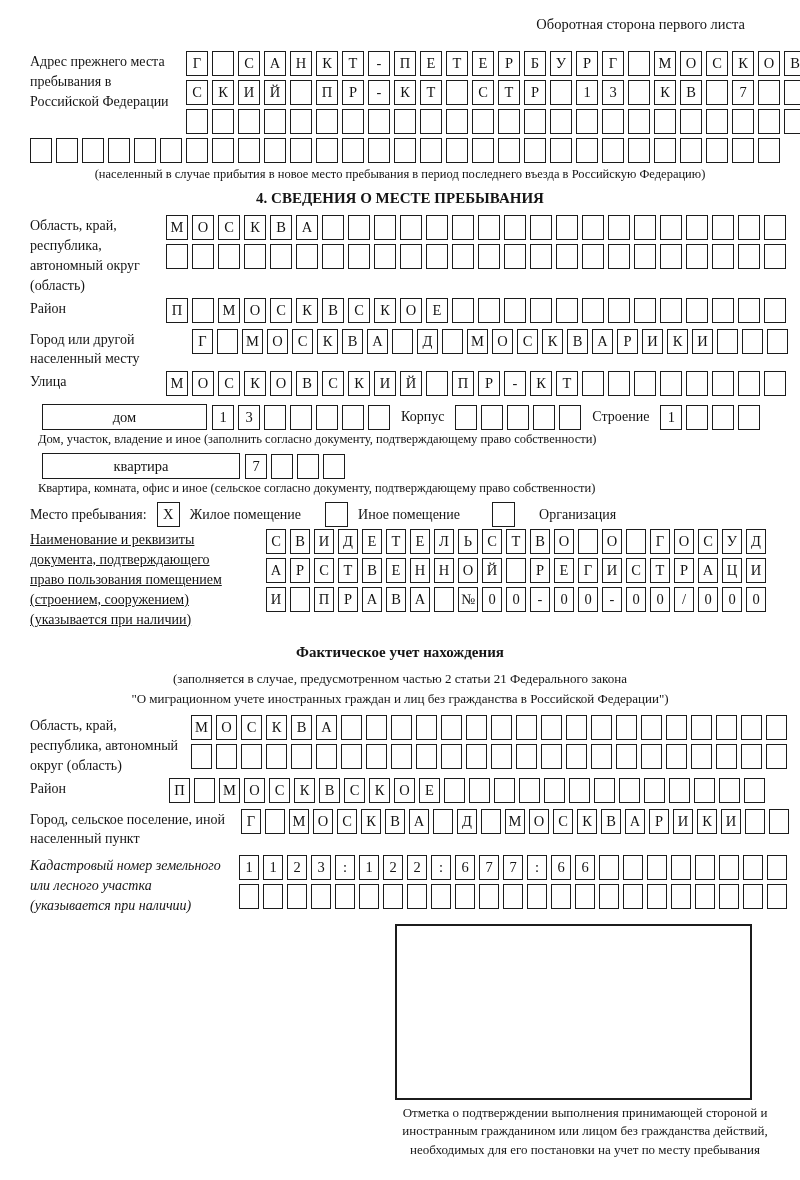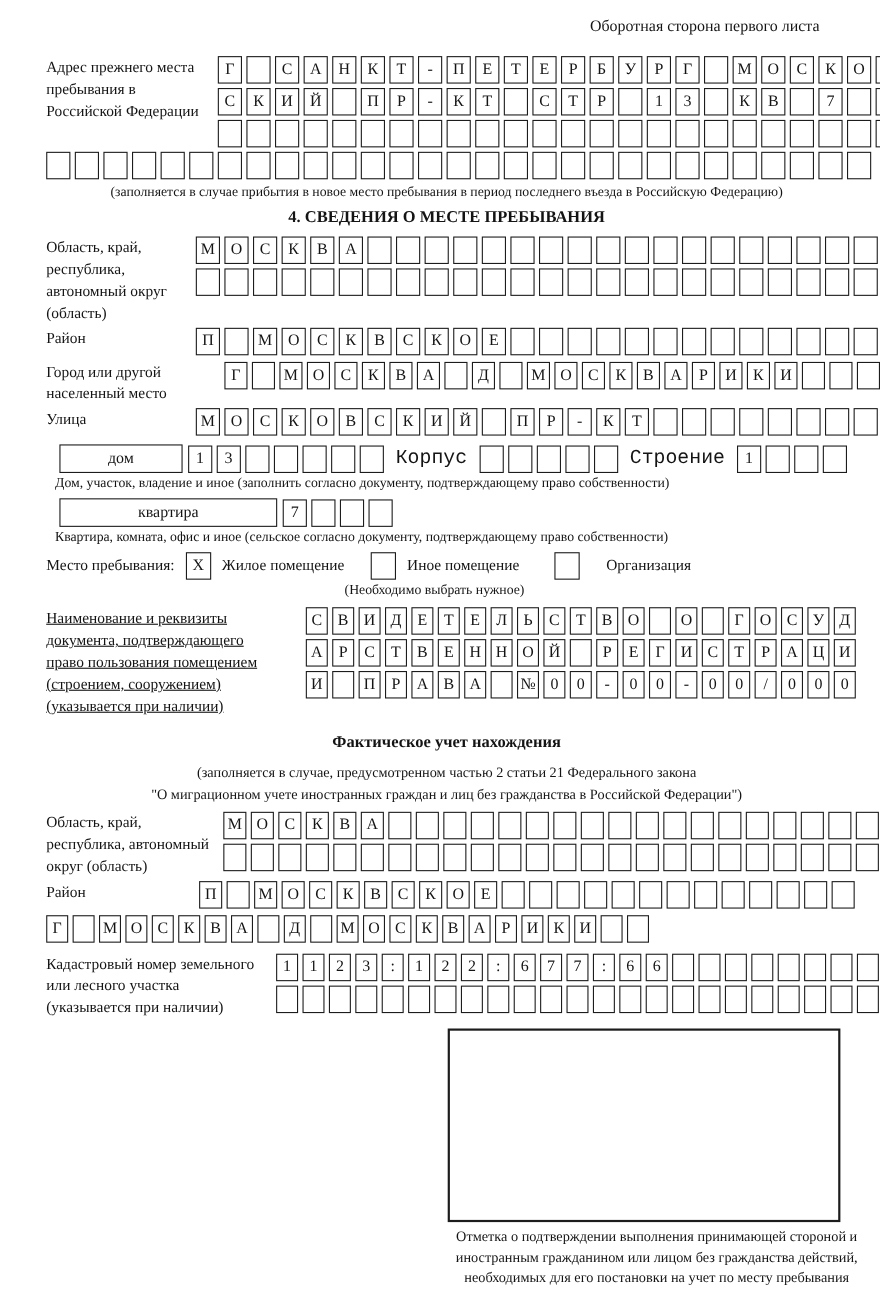--- a/index.html
+++ b/index.html
@@ -2,21 +2,21 @@
 <html><head>
 <meta charset="utf-8">
 <style>
   * { margin:0; padding:0; box-sizing:border-box; }
   body {
     width:800px; height:1180px;
     background:#ffffff; color:#141414;
     font-family:"Liberation Serif", serif;
     overflow:hidden;
   }
-  .page { width:800px; height:1180px; padding:16px 30px 0 42px; position:relative; }
+  .page { width:800px; height:1180px; padding:16px 30px 0 30px; position:relative; }
 
   .hdr { text-align:right; padding-right:25px; font-size:14.5px; margin-bottom:18px; }
 
   
   .boxrow { display:flex; gap:4px; margin-bottom:4px; }
   .cell {
     flex:0 0 auto; width:22px; height:25px;
     border:1.6px solid #1c1c1c; background:#fff;
     text-align:center; font-size:14.5px; line-height:22px;
     font-family:"Liberation Serif", serif;
@@ -25,36 +25,36 @@
   .sm .cell { width:20px; }
   .boxrow.sm, .boxrow.md { gap:4px; }
 
   .fieldflex { display:flex; align-items:flex-start;gap:11px; }
   .lbl { font-size:14px; line-height:1.42; padding-top:1px; }
   .w145 { flex:0 0 145px; }
   .w125 { flex:0 0 125px; }
   .w151 { flex:0 0 151px; }
   .w150 { flex:0 0 150px; }
   .w128 { flex:0 0 128px; }
-  .w198 { flex:0 0 198px; }
+  .w198 { flex:0 0 198px;font-style:italic; }
   .w200 { flex:0 0 200px; }
   .w225 { flex:0 0 225px; padding-right:10px;text-decoration:underline; }
 
   .caption { font-size:12.5px; text-align:center; margin:2px 0 6px 0; }
   .sec-title { font-size:15px; font-weight:bold; text-align:center; margin:8px 0 8px 0; }
 
   .dom-row { display:flex; align-items:center; gap:5px; margin:4px 0 2px 12px; }
   .wide-box {
     border:1.6px solid #1c1c1c; height:26px;
     display:flex; align-items:center; justify-content:center;
     font-size:14.5px; background:#fff;
   }
   .wb-dom { width:165px; }
   .wb-kv  { width:198px; }
-  .inline-lbl { font-size:18px; padding:0 6px;font-family:Liberation Mono, monospace; }
+  .inline-lbl { font-size:14px; padding:0 6px; }
 
   .mesto-row { display:flex; align-items:center; gap:10px; margin:6px 0 2px 0; font-size:14px; }
   .chk {
     width:23px; height:25px; border:1.6px solid #1c1c1c;
     text-align:center; font-size:14.5px; line-height:22px; background:#fff;
   }
   .mesto-note { font-size:12.5px; margin:1px 0 8px 188px; width:330px; text-align:center; }
 
   .fact-cap { font-size:13px; text-align:center; line-height:1.55; }
 
@@ -183,21 +183,21 @@
       <span class="cell">&nbsp;</span>
       <span class="cell">&nbsp;</span>
       <span class="cell">&nbsp;</span>
       <span class="cell">&nbsp;</span>
       <span class="cell">&nbsp;</span>
       <span class="cell">&nbsp;</span>
       <span class="cell">&nbsp;</span>
       <span class="cell">&nbsp;</span>
       <span class="cell">&nbsp;</span>
     </div>
-  <div class="caption">(заполняется в случае прибытия в новое место пребывания в период последнего въезда в Российскую Федерацию)</div>
+  <div class="caption">(населенный в случае прибытия в новое место пребывания в период последнего въезда в Российскую Федерацию)</div>
 
   <div class="sec-title">4. СВЕДЕНИЯ О МЕСТЕ ПРЕБЫВАНИЯ</div>
 
   <div class="fieldflex mb2">
     <div class="lbl w125">Область, край, республика, автономный округ (область)</div>
     <div>
       <div class="boxrow">
           <span class="cell">М</span>
           <span class="cell">О</span>
           <span class="cell">С</span>
@@ -276,21 +276,21 @@
         <span class="cell">&nbsp;</span>
         <span class="cell">&nbsp;</span>
         <span class="cell">&nbsp;</span>
         <span class="cell">&nbsp;</span>
         <span class="cell">&nbsp;</span>
         <span class="cell">&nbsp;</span>
       </div>
   </div>
 
   <div class="fieldflex mb2">
-    <div class="lbl w151">Город или другой населенный место</div>
+    <div class="lbl w151">Город или другой населенный месту</div>
     <div class="boxrow md">
         <span class="cell">Г</span>
         <span class="cell">&nbsp;</span>
         <span class="cell">М</span>
         <span class="cell">О</span>
         <span class="cell">С</span>
         <span class="cell">К</span>
         <span class="cell">В</span>
         <span class="cell">А</span>
         <span class="cell">&nbsp;</span>
@@ -384,21 +384,20 @@
 
   <div class="mesto-row">
     <span>Место пребывания:</span>
     <span class="chk">X</span>
     <span>Жилое помещение</span>
     <span class="chk" style="margin-left:14px"></span>
     <span>Иное помещение</span>
     <span class="chk" style="margin-left:22px"></span>
     <span style="margin-left:14px">Организация</span>
   </div>
-  <div class="mesto-note">(Необходимо выбрать нужное)</div>
 
   <div class="fieldflex">
     <div class="lbl w225">Наименование и реквизиты документа, подтверждающего право пользования помещением (строением, сооружением) (указывается при наличии)</div>
     <div>
       <div class="boxrow sm">
           <span class="cell">С</span>
           <span class="cell">В</span>
           <span class="cell">И</span>
           <span class="cell">Д</span>
           <span class="cell">Е</span>
@@ -554,20 +553,21 @@
         <span class="cell">&nbsp;</span>
         <span class="cell">&nbsp;</span>
         <span class="cell">&nbsp;</span>
         <span class="cell">&nbsp;</span>
         <span class="cell">&nbsp;</span>
         <span class="cell">&nbsp;</span>
       </div>
   </div>
 
   <div class="fieldflex mb2">
+    <div class="lbl w200">Город, сельское поселение, иной населенный пункт</div>
     <div class="boxrow sm">
         <span class="cell">Г</span>
         <span class="cell">&nbsp;</span>
         <span class="cell">М</span>
         <span class="cell">О</span>
         <span class="cell">С</span>
         <span class="cell">К</span>
         <span class="cell">В</span>
         <span class="cell">А</span>
         <span class="cell">&nbsp;</span>

